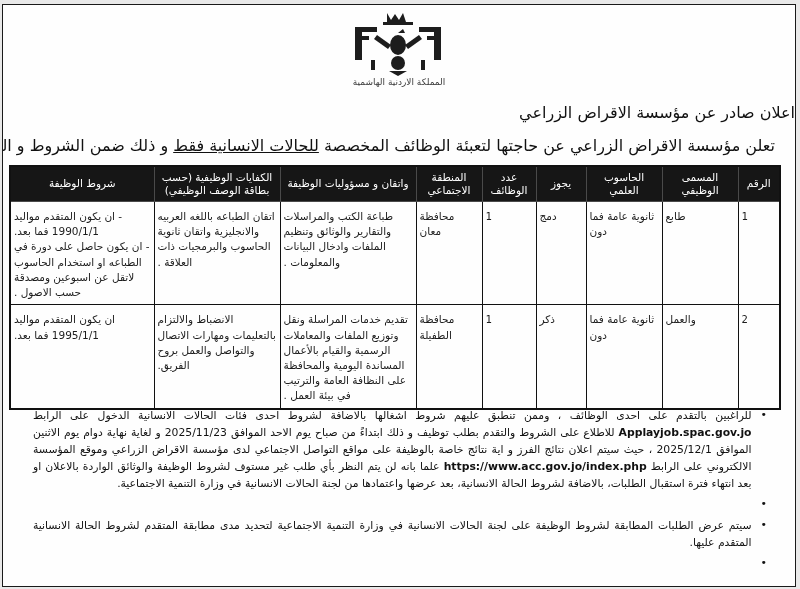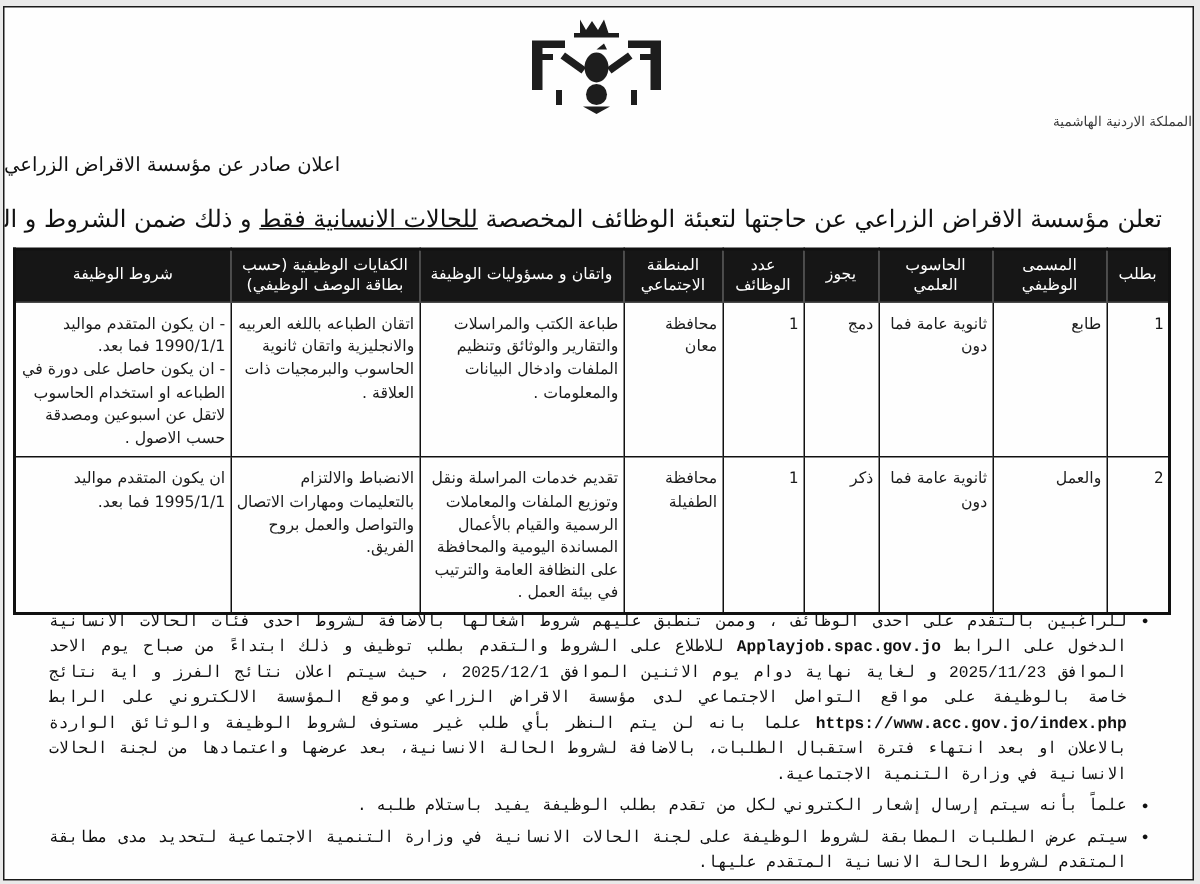--- a/index.html
+++ b/index.html
@@ -11,26 +11,26 @@
     border:1px solid #1a1a1a;
     font-family:"DejaVu Sans", sans-serif;
     color:#1c1c1c;
     direction:rtl;
     overflow:hidden;
   }
   
   .emblem{position:absolute;top:6px;left:0;right:0;display:flex;justify-content:center;}
   .kingdom{
     position:absolute;top:72px;left:0;right:0;
-    font-size:9px;color:#3a3a3a;
+    text-align:center;font-size:9px;color:#3a3a3a;
     filter:blur(0.4px);letter-spacing:1px;
   }
   .title{
     position:absolute;top:98px;left:0;right:0;
-    text-align:left;font-size:13px;color:#111;
+    text-align:right;font-size:16px;color:#111;
   }
   .intro{
     position:absolute;top:131px;right:20px;left:20px;
     font-size:16px;text-align:right;color:#111;
     white-space:nowrap;
   }
   .intro .u{text-decoration:underline;}
   
   table.jobs{
     position:absolute;top:160px;right:14px;
@@ -39,34 +39,34 @@
     font-size:10.5px;
   }
   table.jobs th{
     background:#161616;color:#fff;
     border:1px solid #4a4a4a;
     font-weight:normal;font-size:10.5px;
     padding:2px 1px;height:30px;line-height:1.25;
   }
   table.jobs td{
     border:1px solid #111;
-    vertical-align:top;text-align:right;
+    vertical-align:top;text-align:left;
     padding:7px 3px 4px 3px;line-height:1.45;
   }
   tr.r1 td{height:82px;}
   tr.r2 td{height:86px;}
   td.num{font-family:"DejaVu Sans Mono", monospace;padding-top:2px;}
   
   .notes{
     position:absolute;top:402px;right:28px;left:30px;
     font-size:10.8px;line-height:1.58;color:#111;
   }
   .note{display:flex;gap:9px;margin-bottom:4px;}
   .note .bullet{flex:0 0 auto;font-size:11px;line-height:1.5;}
-  .note p{margin:0;text-align:justify;font-family:Liberation Mono, monospace;}
+  .note p{margin:0;text-align:justify;}
   .note .url{font-weight:bold;}
 </style>
 </head>
 <body>
 
 <div class="page">
 
   <div class="emblem">
     <svg width="160" height="66" viewBox="0 0 160 66">
       <g fill="#1d1d1d">
@@ -106,21 +106,21 @@
         <col style="width:76px">
       <col style="width:50px">
         <col style="width:54px">
         <col style="width:66px">
       <col style="width:136px">
         <col style="width:126px">
         <col style="width:144px">
     </colgroup>
     <thead>
       <tr>
-        <th>بطلب</th>
+        <th>الرقم</th>
         <th>المسمى الوظيفي</th>
         <th>الحاسوب العلمي</th>
         <th>يجوز</th>
         <th>عدد الوظائف</th>
         <th>المنطقة الاجتماعي</th>
         <th>واتقان و مسؤوليات الوظيفة</th>
         <th>الكفايات الوظيفية (حسب بطاقة الوصف الوظيفي)</th>
         <th>شروط الوظيفة</th>
       </tr>
     </thead>
@@ -155,21 +155,20 @@
     </tbody>
   </table>
 
   <div class="notes">
     <div class="note">
       <span class="bullet">•</span>
       <p><span>للراغبين بالتقدم على احدى الوظائف ، وممن تنطبق عليهم شروط اشغالها بالاضافة لشروط احدى فئات الحالات الانسانية الدخول على الرابط </span><span class="url" dir="ltr">Applayjob.spac.gov.jo</span><span> للاطلاع على الشروط والتقدم بطلب توظيف و ذلك ابتداءً من صباح يوم الاحد الموافق 2025/11/23 و لغاية نهاية دوام يوم الاثنين الموافق 2025/12/1 ، حيث سيتم اعلان نتائج الفرز و اية نتائج خاصة بالوظيفة على مواقع التواصل الاجتماعي لدى مؤسسة الاقراض الزراعي وموقع المؤسسة الالكتروني على الرابط </span><span class="url" dir="ltr">https://www.acc.gov.jo/index.php</span><span> علما بانه لن يتم النظر بأي طلب غير مستوف لشروط الوظيفة والوثائق الواردة بالاعلان او بعد انتهاء فترة استقبال الطلبات، بالاضافة لشروط الحالة الانسانية، بعد عرضها واعتمادها من لجنة الحالات الانسانية في وزارة التنمية الاجتماعية.</span></p>
     </div>
     <div class="note">
       <span class="bullet">•</span>
-      <p>علماً بأنه سيتم إرسال إشعار الكتروني لكل من تقدم بطلب الوظيفة يفيد باستلام طلبه .</p>
     </div>
     <div class="note">
       <span class="bullet">•</span>
       <p>سيتم عرض الطلبات المطابقة لشروط الوظيفة على لجنة الحالات الانسانية في وزارة التنمية الاجتماعية لتحديد مدى مطابقة المتقدم لشروط الحالة الانسانية المتقدم عليها.</p>
     </div>
     <div class="note">
       <span class="bullet">•</span>
     </div>
   </div>
 

